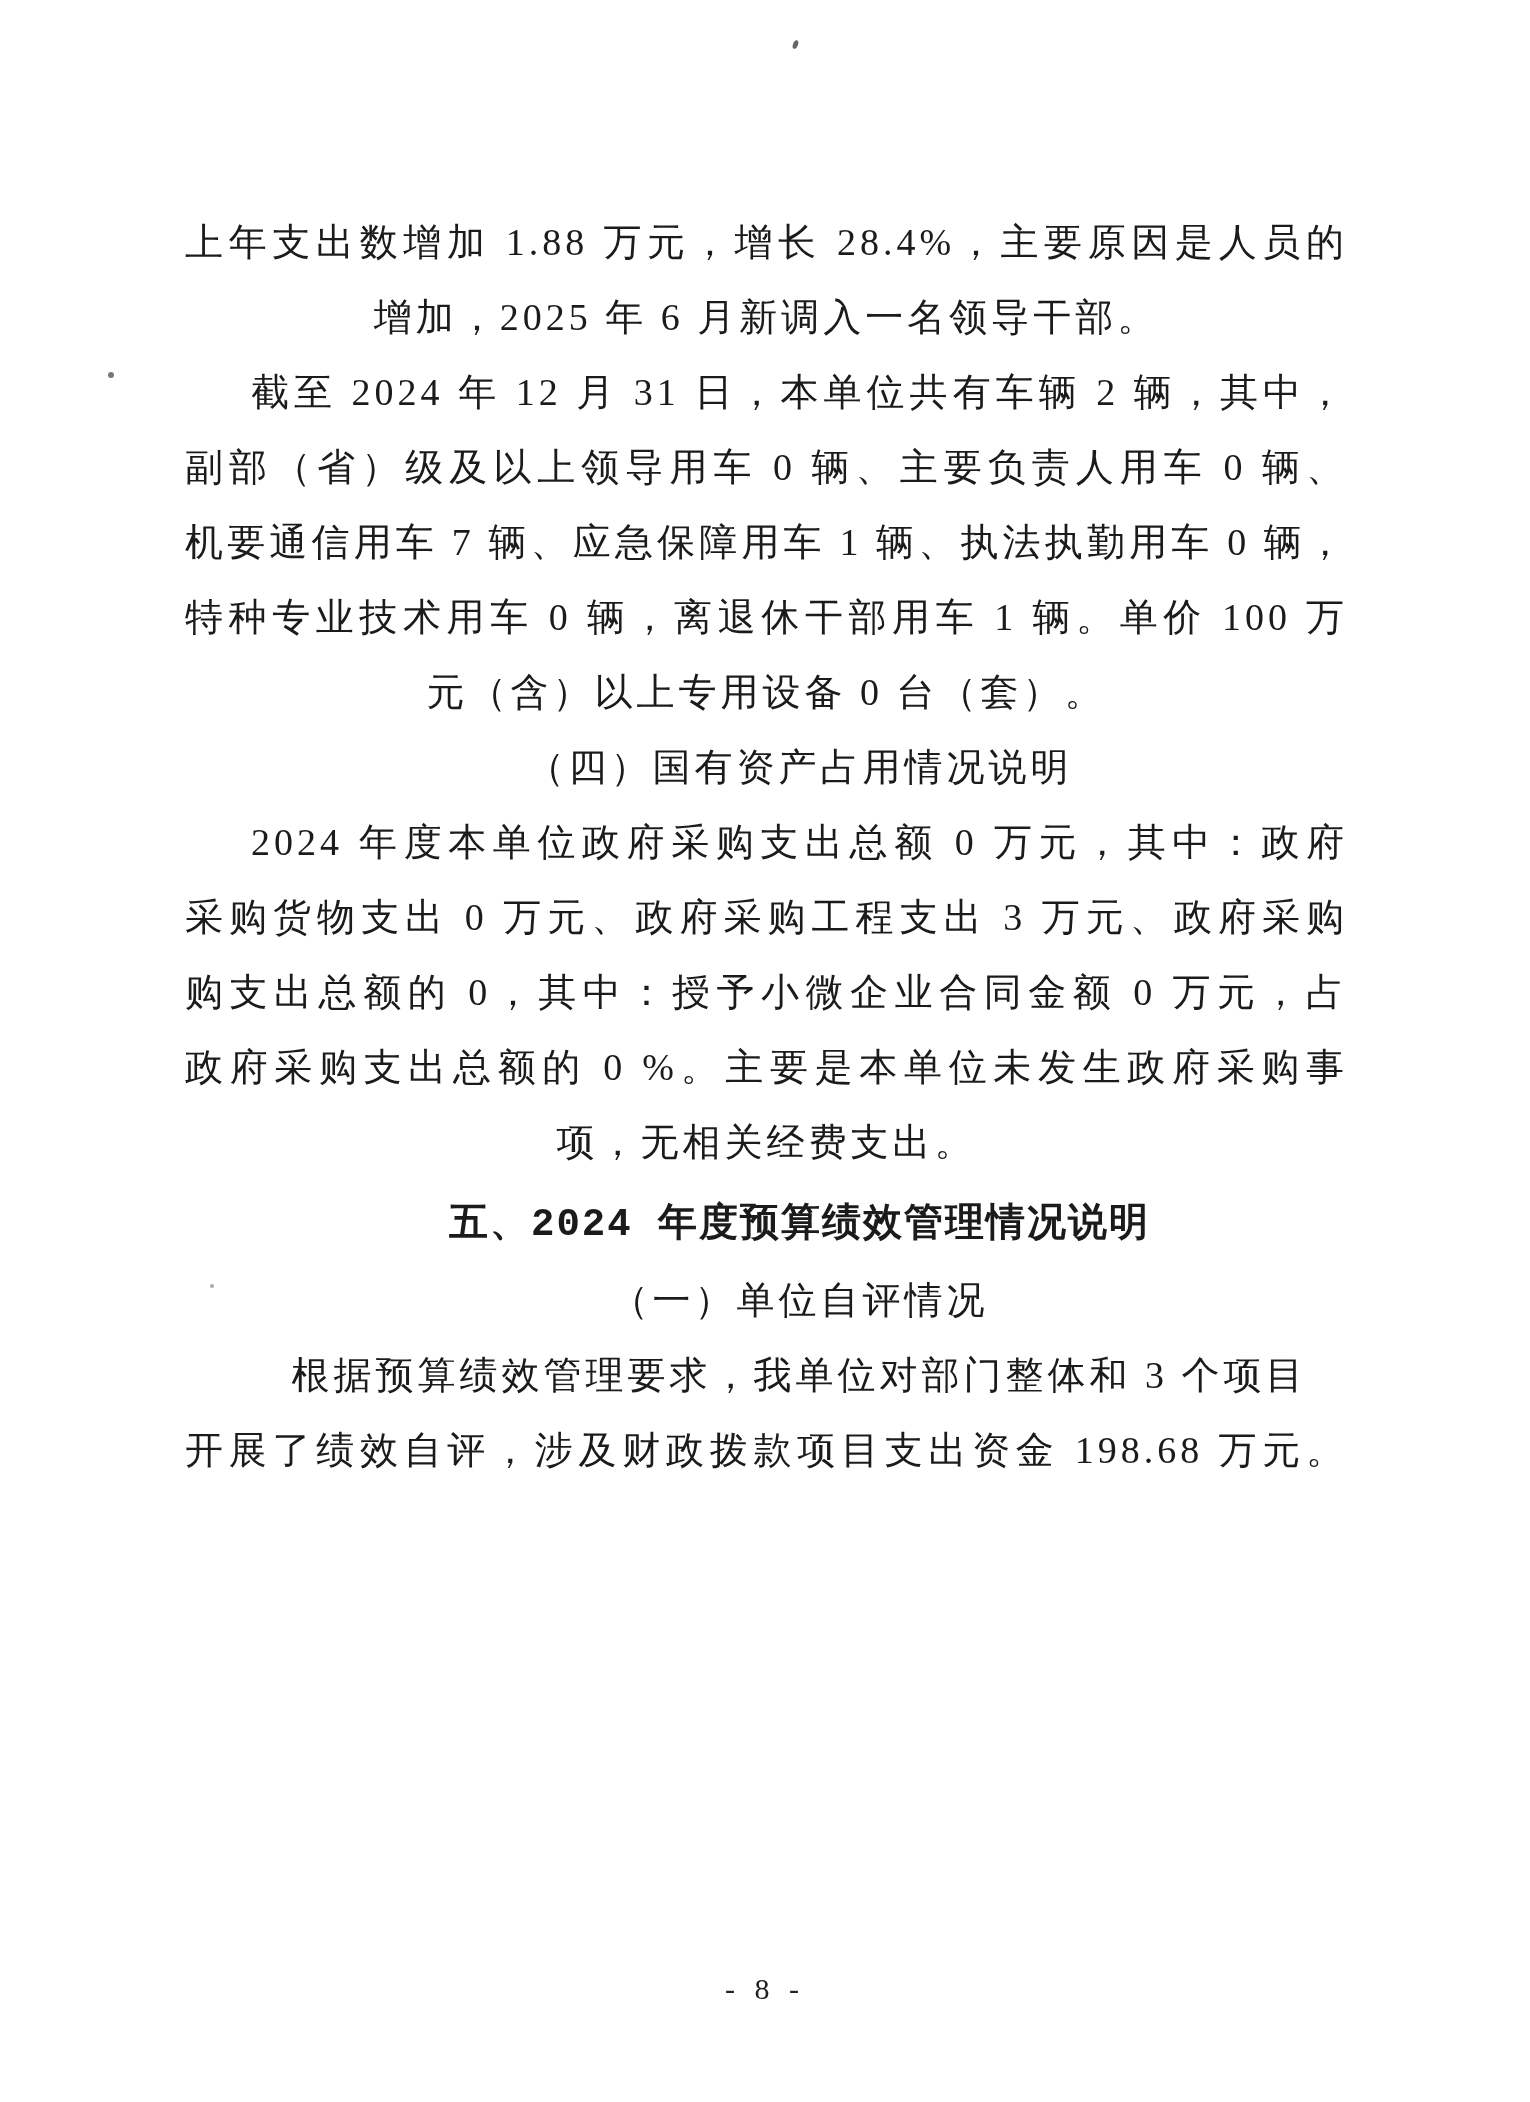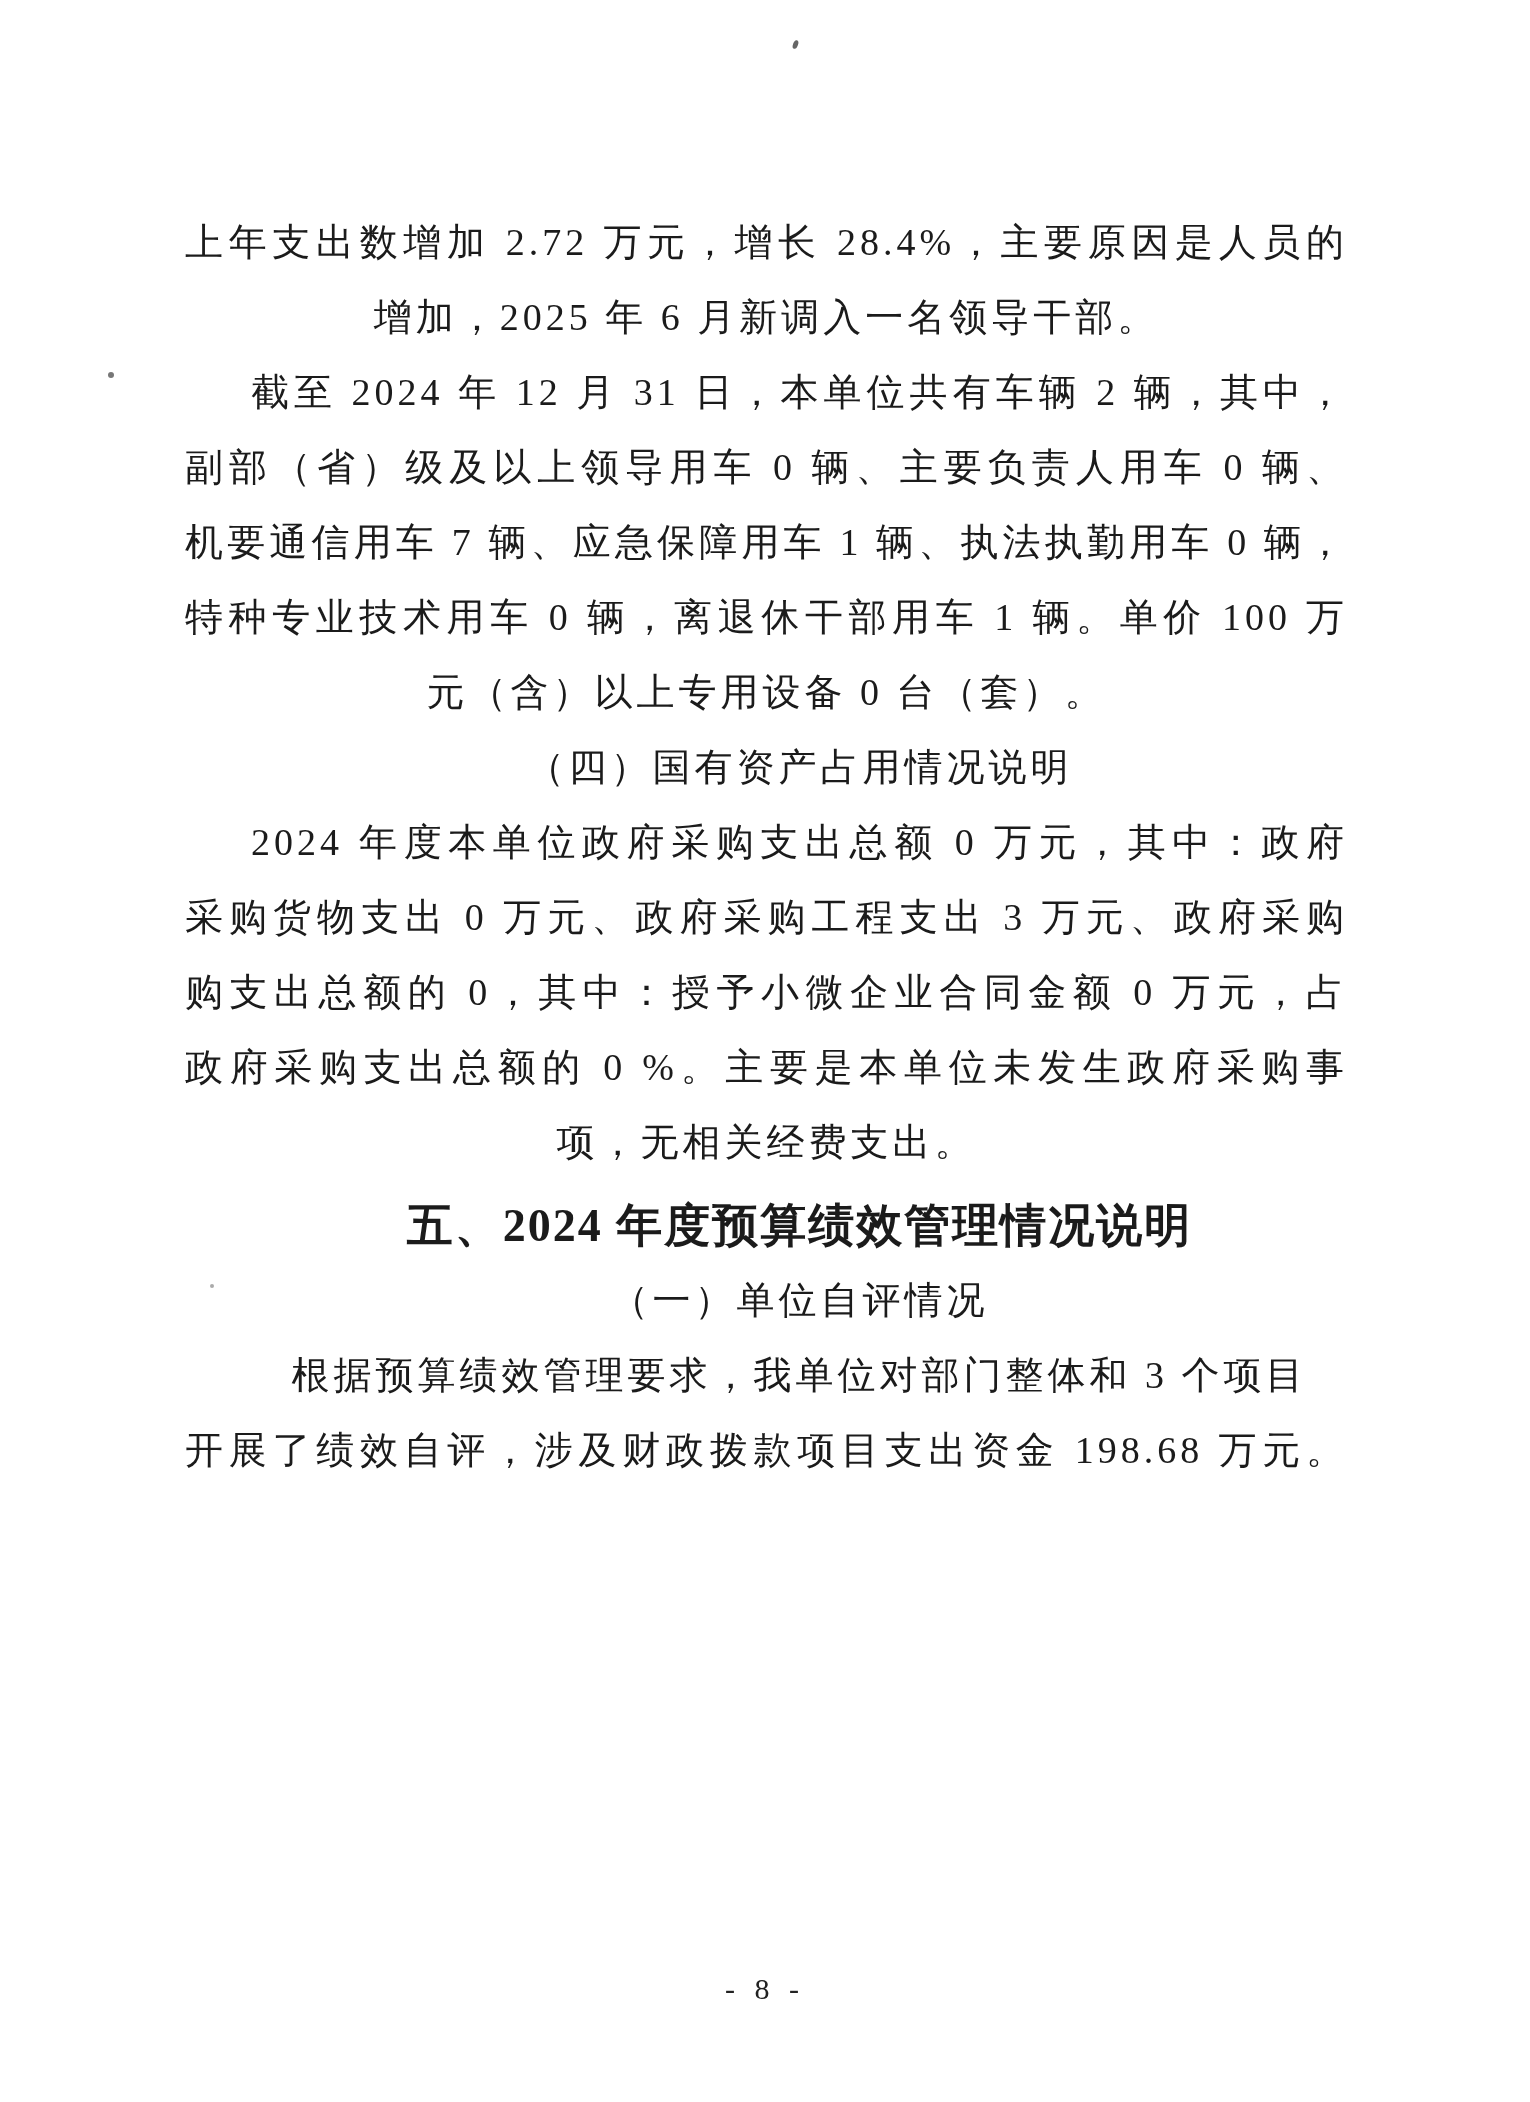--- a/index.html
+++ b/index.html
@@ -33,23 +33,23 @@
   }
   .line.full {
     white-space: normal;
     text-align: justify;
     text-align-last: justify;
   }
   .line.indent {
     padding-left: 66px;
   }
   .line.bold {
-    font-family: Liberation Serif, serif;
+    font-family: Liberation Mono, monospace;
     font-weight: bold;
-    font-size: 46px;
+    font-size: 39px;
     margin-top: 8px;
     letter-spacing: 2px;
   }
   .footer {
     position: absolute;
     left: 0;
     right: 0;
     top: 1972px;
     text-align: center;
     font-size: 30px;
@@ -68,21 +68,21 @@
 </style>
 </head>
 <body>
 
 <div class="page">
   <div class="speck speck-1"></div>
   <div class="speck speck-2"></div>
   <div class="speck speck-3"></div>
 
   <div class="text-block" id="text-block">
-      <div class="line full">上年支出数增加 2.72 万元，增长 28.4%，主要原因是人员的</div>
+      <div class="line full">上年支出数增加 1.88 万元，增长 28.4%，主要原因是人员的</div>
       <div class="line">增加，2025 年 6 月新调入一名领导干部。</div>
       <div class="line indent full">截至 2024 年 12 月 31 日，本单位共有车辆 2 辆，其中，</div>
       <div class="line full">副部（省）级及以上领导用车 0 辆、主要负责人用车 0 辆、</div>
       <div class="line full">机要通信用车 7 辆、应急保障用车 1 辆、执法执勤用车 0 辆，</div>
       <div class="line full">特种专业技术用车 0 辆，离退休干部用车 1 辆。单价 100 万</div>
       <div class="line">元（含）以上专用设备 0 台（套）。</div>
       <div class="line indent">（四）国有资产占用情况说明</div>
       <div class="line indent full">2024 年度本单位政府采购支出总额 0 万元，其中：政府</div>
       <div class="line full">采购货物支出 0 万元、政府采购工程支出 3 万元、政府采购</div>
       <div class="line full">购支出总额的 0，其中：授予小微企业合同金额 0 万元，占</div>

